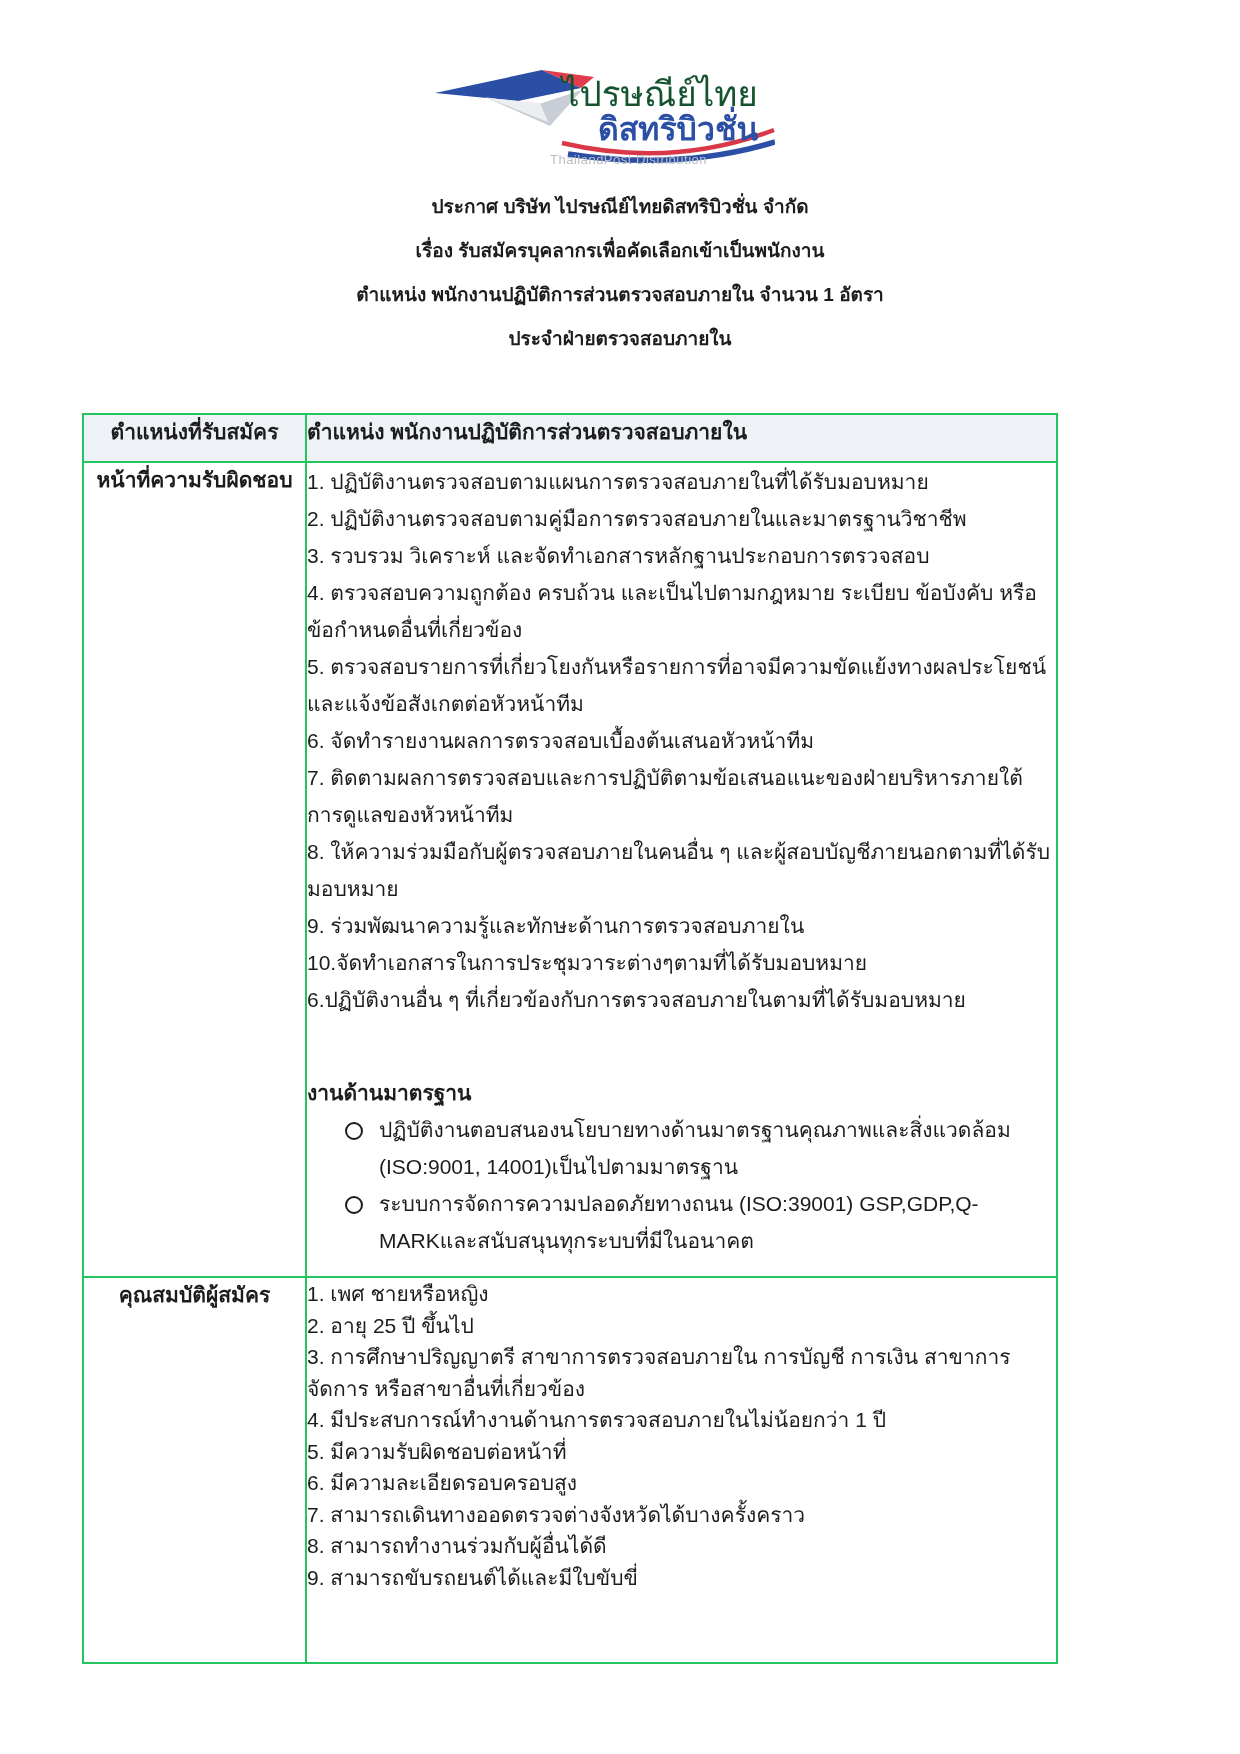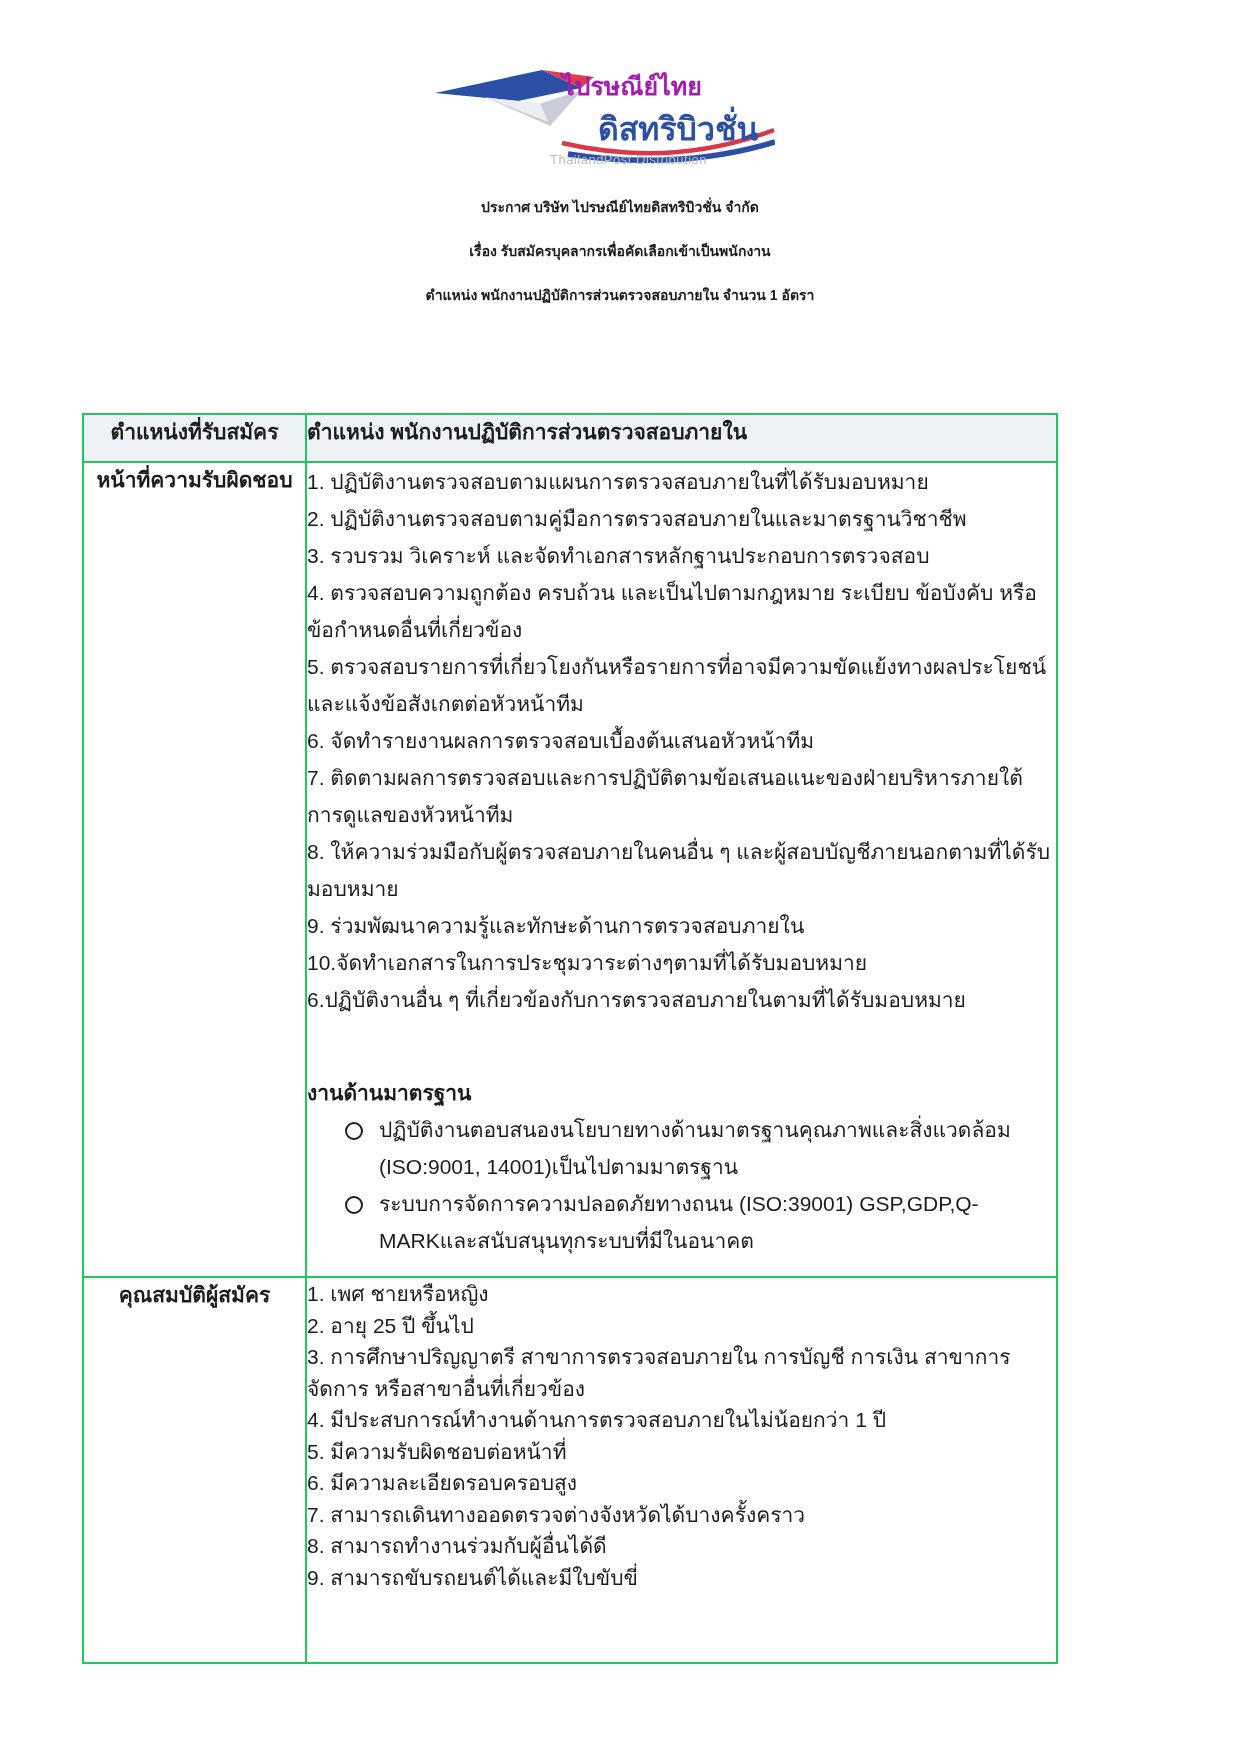--- a/index.html
+++ b/index.html
@@ -3,25 +3,25 @@
 <meta charset="utf-8">
 <style>
   html,body{margin:0;padding:0;background:#ffffff;}
   .page{
     position:relative;width:1240px;height:1754px;background:#ffffff;
     font-family:"Liberation Sans","DejaVu Sans",sans-serif;color:#1c1c1c;overflow:hidden;
   }
   
   .logo{position:absolute;left:430px;top:66px;width:345px;height:106px;}
   .logo svg{position:absolute;left:0;top:0;width:345px;height:106px;}
-  .brand1{position:absolute;left:132px;top:0px;font-size:25px;font-weight:700;color:#a21caf;letter-spacing:0px;white-space:nowrap;}
+  .brand1{position:absolute;left:132px;top:0px;font-size:35px;font-weight:400;color:#14532d;letter-spacing:0px;white-space:nowrap;}
   .brand2{position:absolute;left:168px;top:37px;font-size:32px;font-weight:700;color:#2b4fa5;white-space:nowrap;}
   .brandsub{position:absolute;left:120px;top:86px;font-size:13px;color:#b9bdc4;white-space:nowrap;letter-spacing:0.5px;}
   
-  .titleblock{position:absolute;left:0;top:185px;width:1240px;text-align:center;font-weight:700;font-size:14px;line-height:44px;}
+  .titleblock{position:absolute;left:0;top:185px;width:1240px;text-align:center;font-weight:700;font-size:19px;line-height:44px;}
   
   .doc-table{position:absolute;left:82px;top:413px;width:976px;border-collapse:collapse;table-layout:fixed;font-size:21px;}
   .doc-table td{border:2px solid #22c55e;vertical-align:top;padding:0;}
   .col-label{width:223px;}
   .labelcell{text-align:center;font-weight:700;}
   .hdr-row td{height:46px;background:#eef1f6;}
   .hdr-label{padding-top:10px;}
   .hdr-value{font-weight:700;padding:10px 14px 0 18px;}
   .duties-cell{height:813px;padding:8px 16px 0 18px;line-height:37px;}
   .duties-label{padding-top:10px;}
@@ -54,20 +54,21 @@
     </svg>
     <span class="brand1">ไปรษณีย์ไทย</span>
     <span class="brand2">ดิสทริบิวชั่น</span>
     <span class="brandsub">ThailandPost Distribution</span>
   </div>
 
   <div class="titleblock">
     <div>ประกาศ บริษัท ไปรษณีย์ไทยดิสทริบิวชั่น จำกัด</div>
     <div>เรื่อง รับสมัครบุคลากรเพื่อคัดเลือกเข้าเป็นพนักงาน</div>
     <div>ตำแหน่ง พนักงานปฏิบัติการส่วนตรวจสอบภายใน จำนวน 1 อัตรา</div>
+    <div>ประจำฝ่ายตรวจสอบภายใน</div>
   </div>
 
   <table class="doc-table">
     <colgroup>
         <col class="col-label">
         <col>
       </colgroup>
 
     <tbody>
         <tr class="hdr-row">

